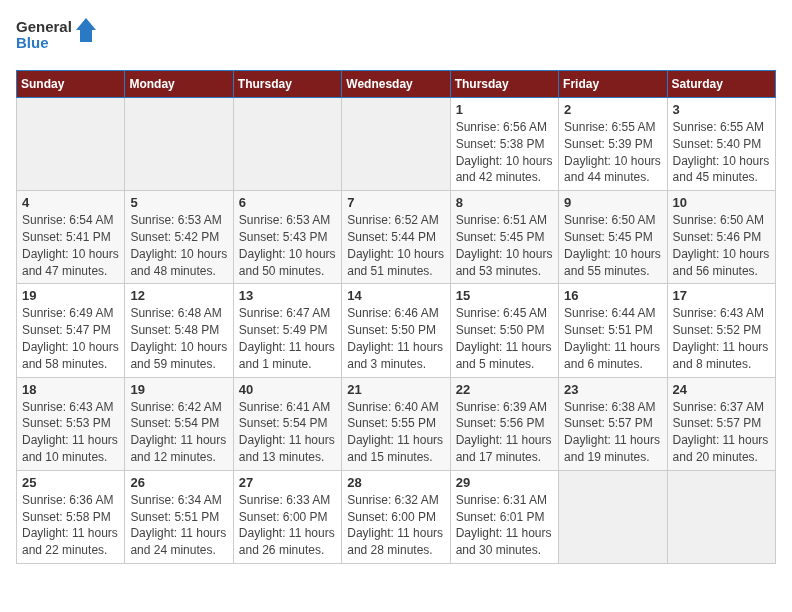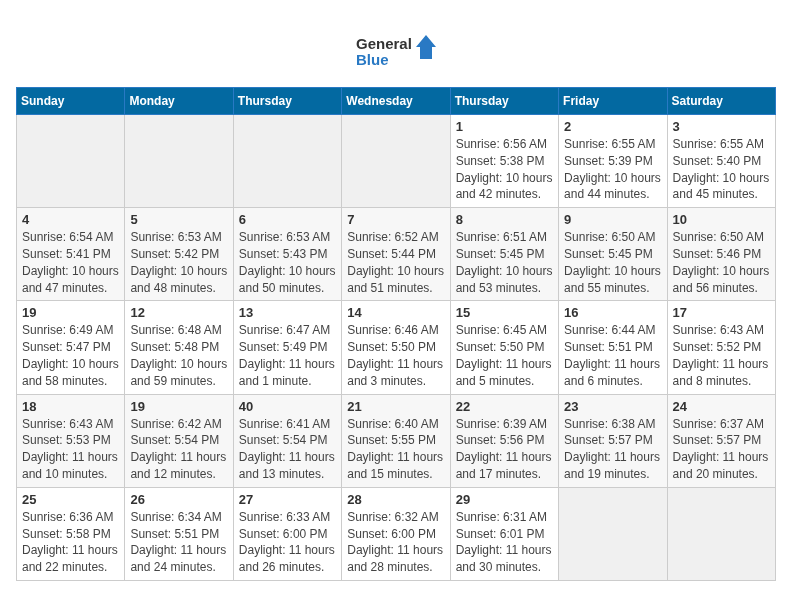--- a/index.html
+++ b/index.html
@@ -5,24 +5,23 @@
     * { box-sizing: border-box; margin: 0; padding: 0; }
     body {
       font-family: Arial, sans-serif;
       background: #fff;
       width: 792px;
       min-height: 612px;
       padding: 16px;
     }
     .header-area {
       display: flex;
-      justify-content: center;
+      justify-content: flex-start;
       align-items: flex-start;
       margin-bottom: 12px;
-      margin-top: 17px;
     }
     .logo {
       display: flex;
       align-items: center;
       gap: 4px;
     }
     .title-area {
       text-align: right;
     }
     .calendar-title {
@@ -33,21 +32,21 @@
     .calendar-subtitle {
       font-size: 15px;
       color: #555;
     }
     table {
       width: 100%;
       border-collapse: collapse;
       table-layout: fixed;
     }
     thead tr th {
-      background-color: #0369a1;
+      background-color: #7f1d1d;
       color: #fff;
       font-size: 12px;
       font-weight: bold;
       padding: 6px 4px;
       text-align: left;
       border: 1px solid #2979c4;
     }
     tbody tr td {
       border: 1px solid #ccc;
       vertical-align: top;

